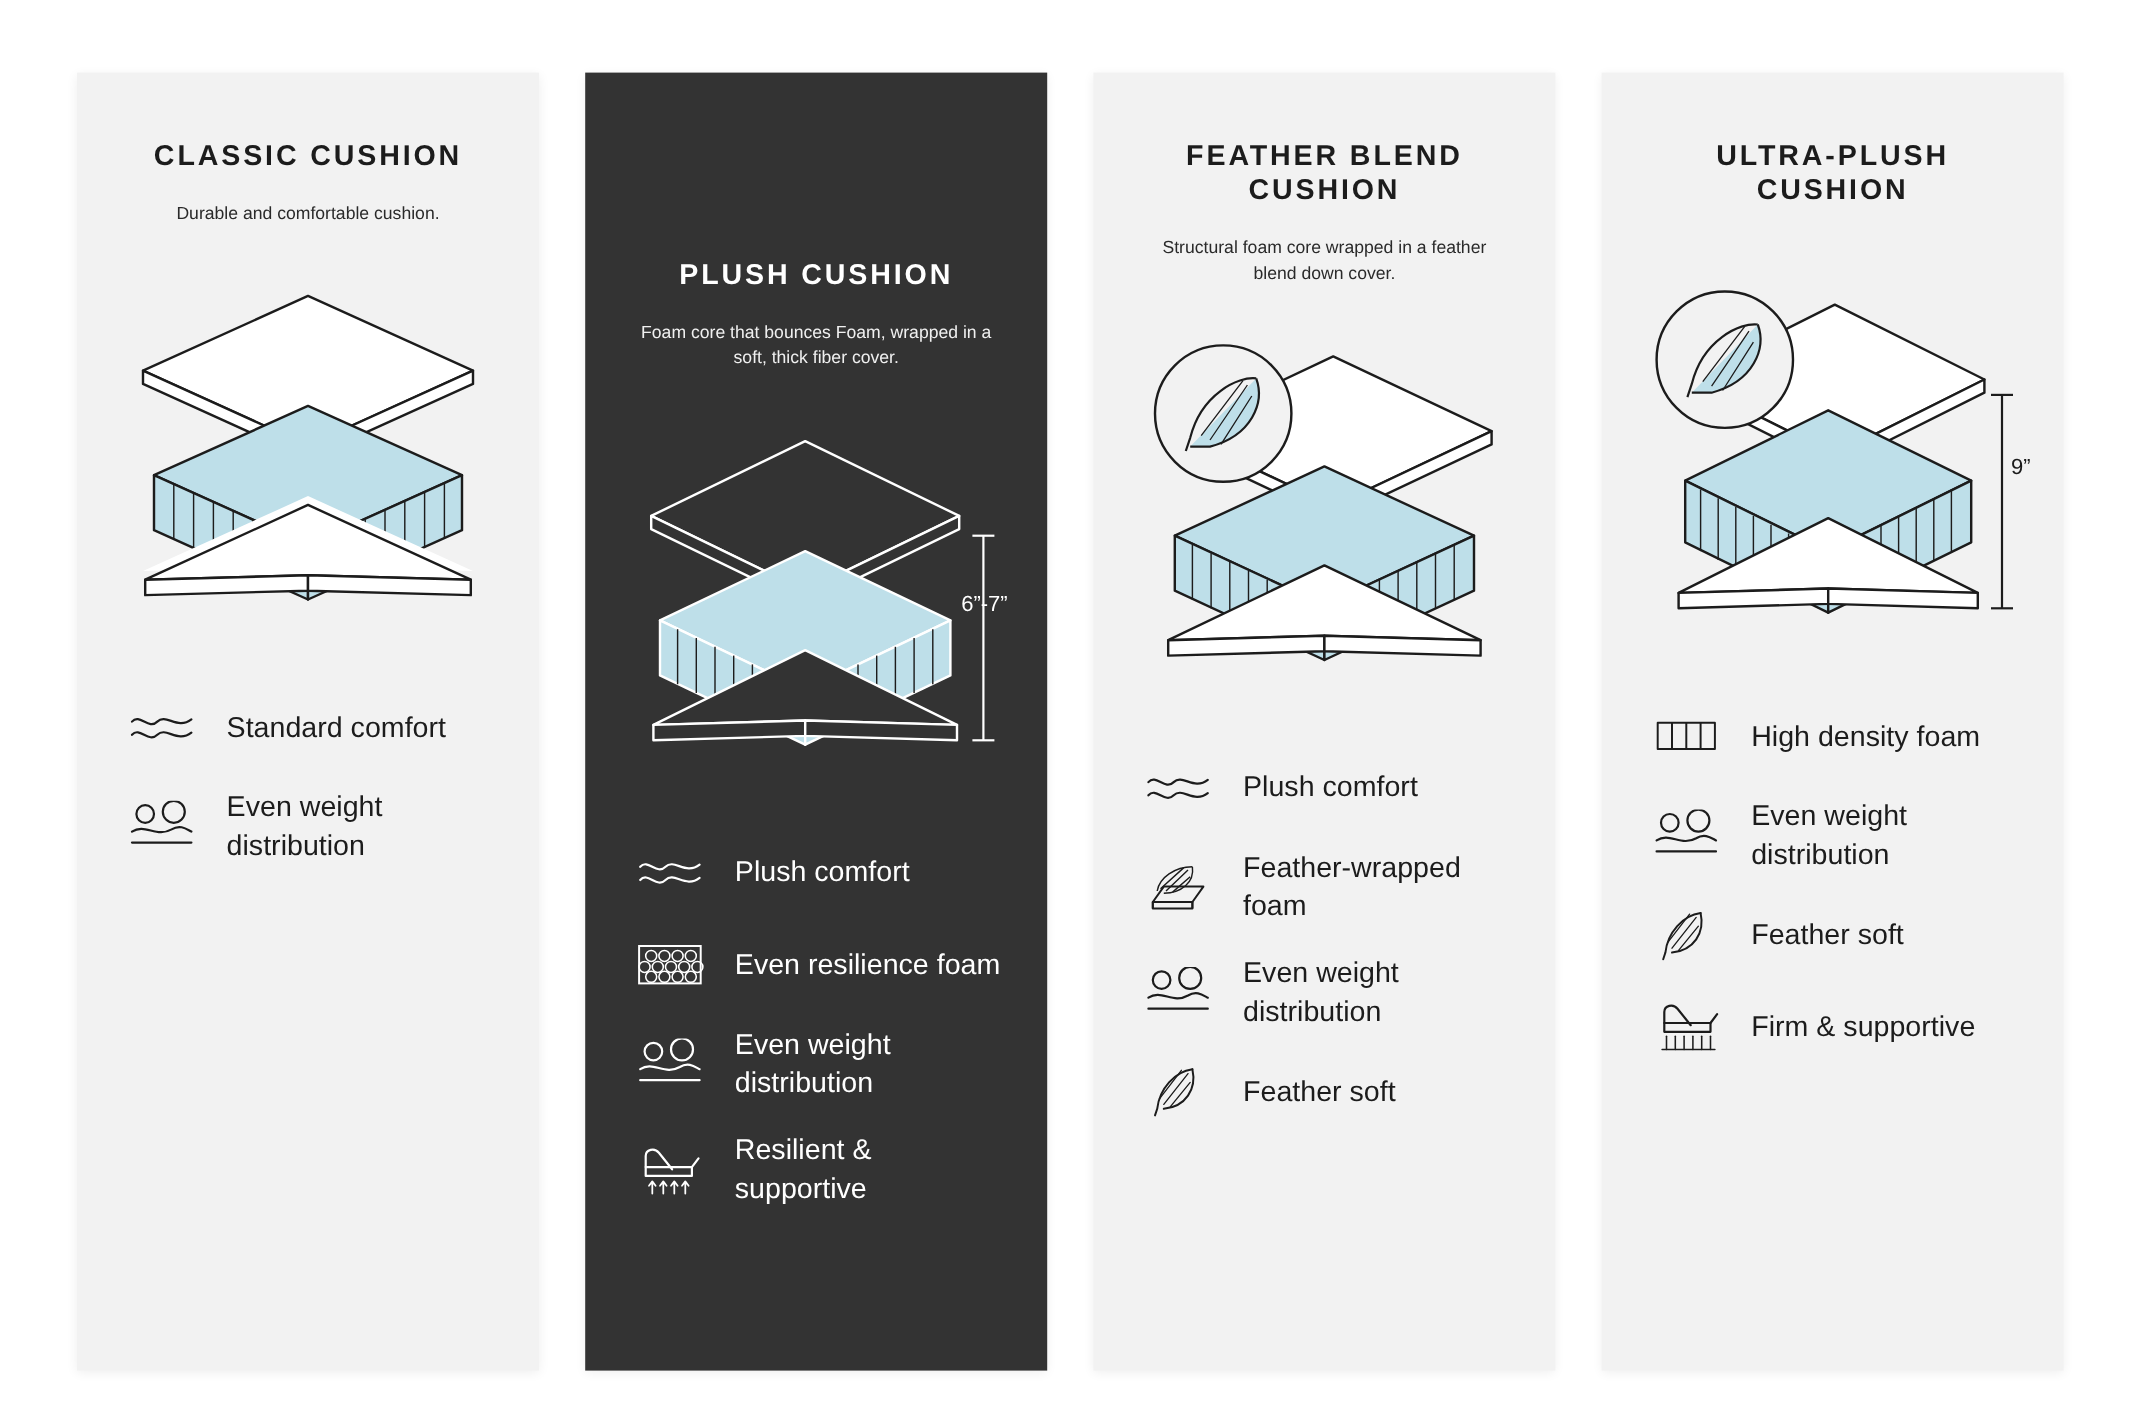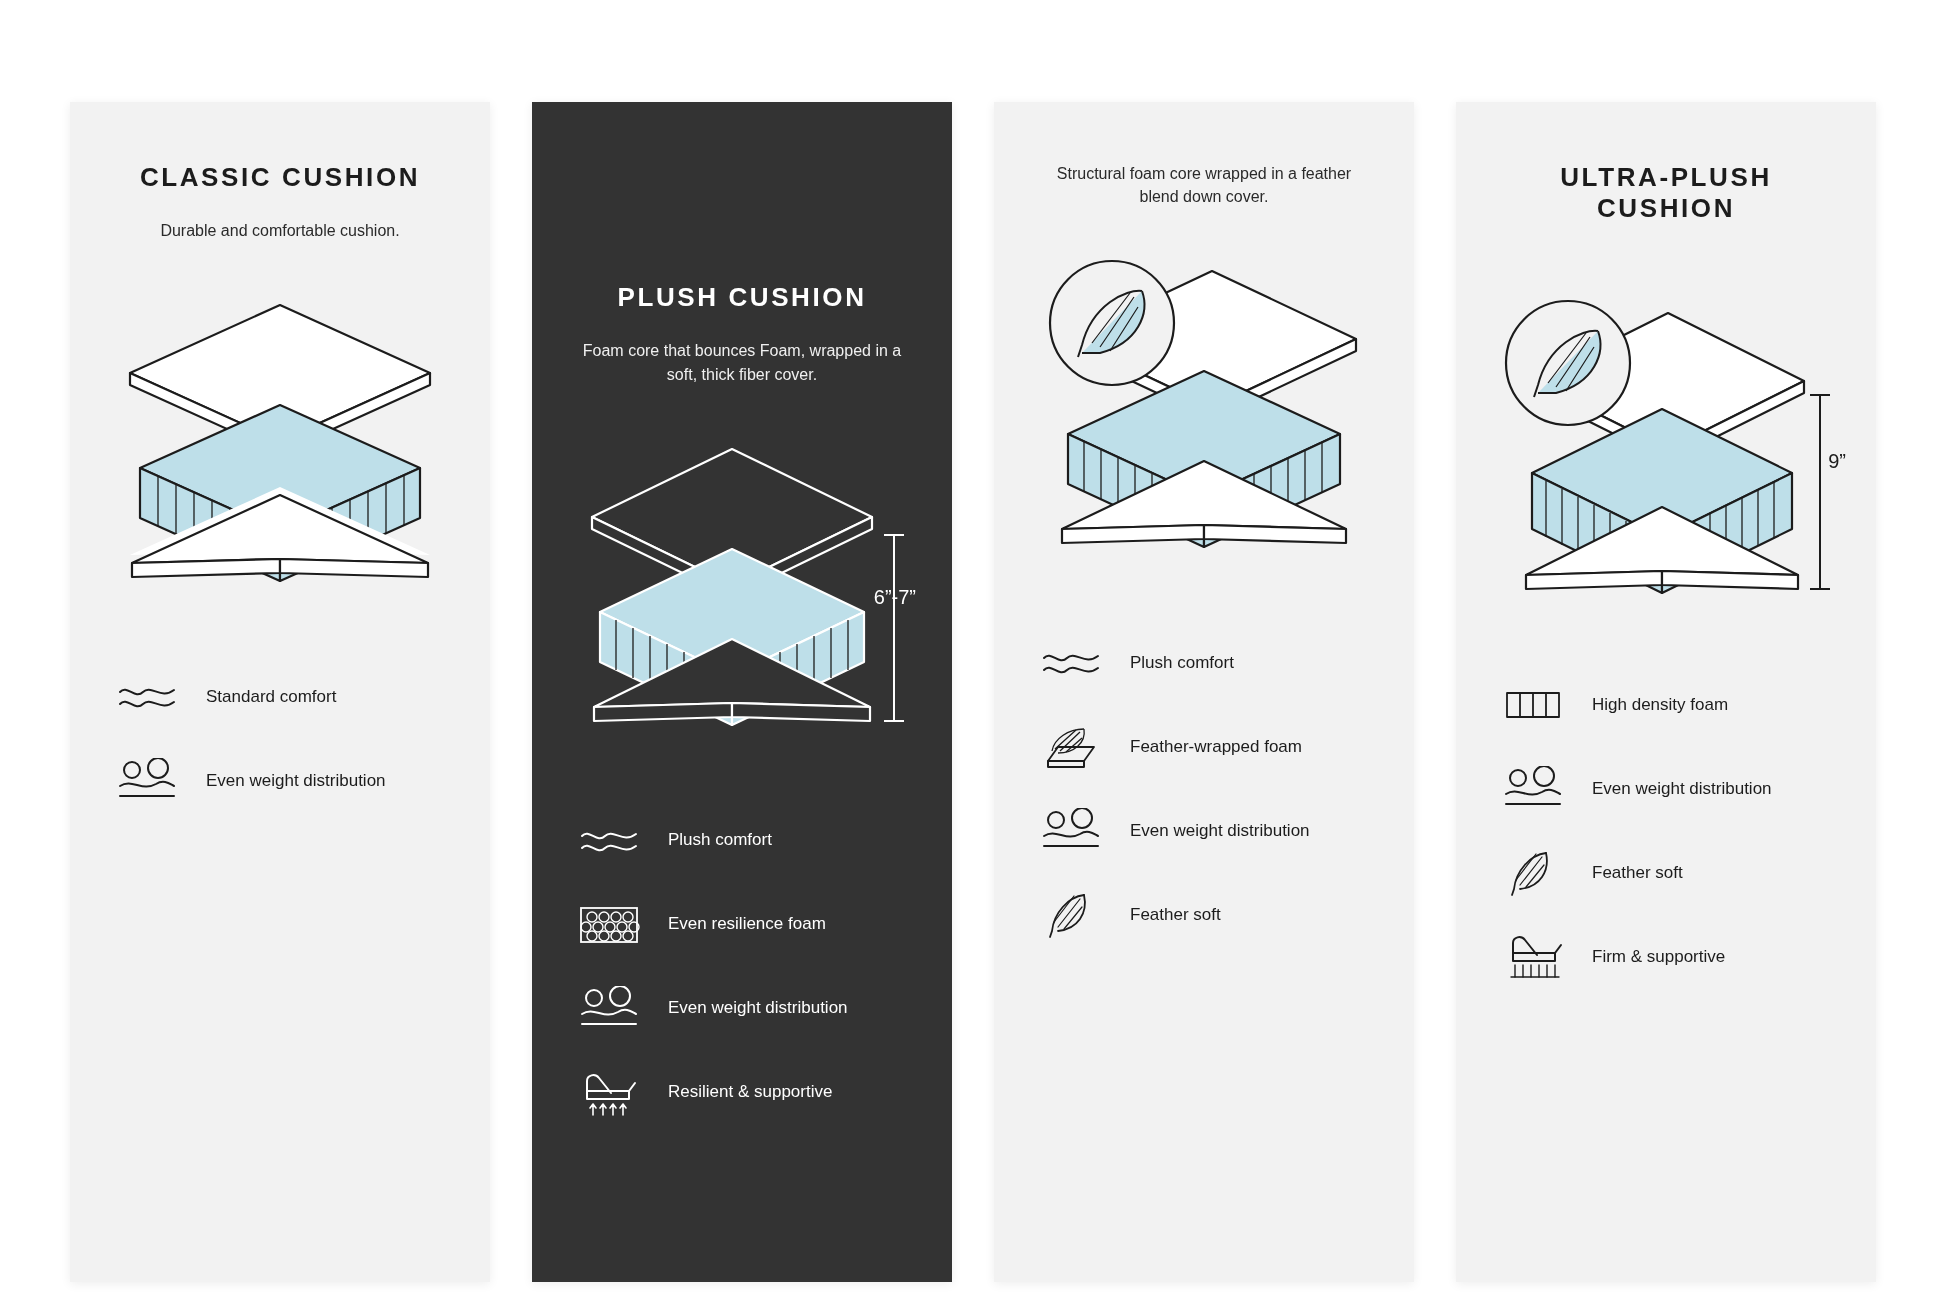--- a/index.html
+++ b/index.html
@@ -15,21 +15,21 @@
   }
   .board {
     position: relative;
     width: 1946px;
     height: 1298px;
     background: #ffffff;
     display: flex;
     justify-content: center;
     align-items: flex-start;
     gap: 42px;
-    padding-top: 102px;
+    padding-top: 66px;
     box-sizing: border-box;
   }
   .card {
     width: 420px;
     height: 1180px;
     background: #f2f2f2;
     box-shadow: 0 2px 10px rgba(0,0,0,0.07);
     box-sizing: border-box;
     padding: 60px 40px 40px 40px;
     display: flex;
@@ -85,21 +85,21 @@
   }
   .feature-icon {
     width: 74px;
     min-width: 74px;
     height: 58px;
     display: flex;
     align-items: center;
     justify-content: center;
   }
   .feature-label {
-    font-size: 17px;
+    font-size: 26px;
     line-height: 1.35;
     color: #1c1c1c;
   }
   .card.dark .feature-label { color: #ffffff; }
 
   .dim-label {
     font-size: 20px;
     color: #1c1c1c;
     margin-left: 32px;
   }
@@ -274,20 +274,21 @@
               <path d="M46 46 L46 36 M43 39 L46 35 L49 39"></path>
             </g>
           </svg>
         </span>
         <span class="feature-label">Resilient &amp; supportive</span>
       </div>
     </div>
   </div>
 
   <div class="card">
+    <h2 class="card-title">FEATHER BLEND CUSHION</h2>
     <p class="card-desc">Structural foam core wrapped in a feather blend down cover.</p>
 
     <div class="diagram-wrap">
       <svg width="340" height="320" viewBox="0 0 340 320">
         <g fill="none" stroke="#1c1c1c" stroke-width="2.2" stroke-linejoin="round">
           <polygon points="178,10 322,78 178,146 34,78" fill="#ffffff"></polygon>
           <polygon points="34,78 178,146 178,158 34,90" fill="#ffffff"></polygon>
           <polygon points="322,78 178,146 178,158 322,90" fill="#ffffff"></polygon>
           <polygon points="170,110 306,173 170,236 34,173" fill="#bedfe9"></polygon>
           <polygon points="34,173 170,236 170,286 34,223" fill="#bedfe9"></polygon>

